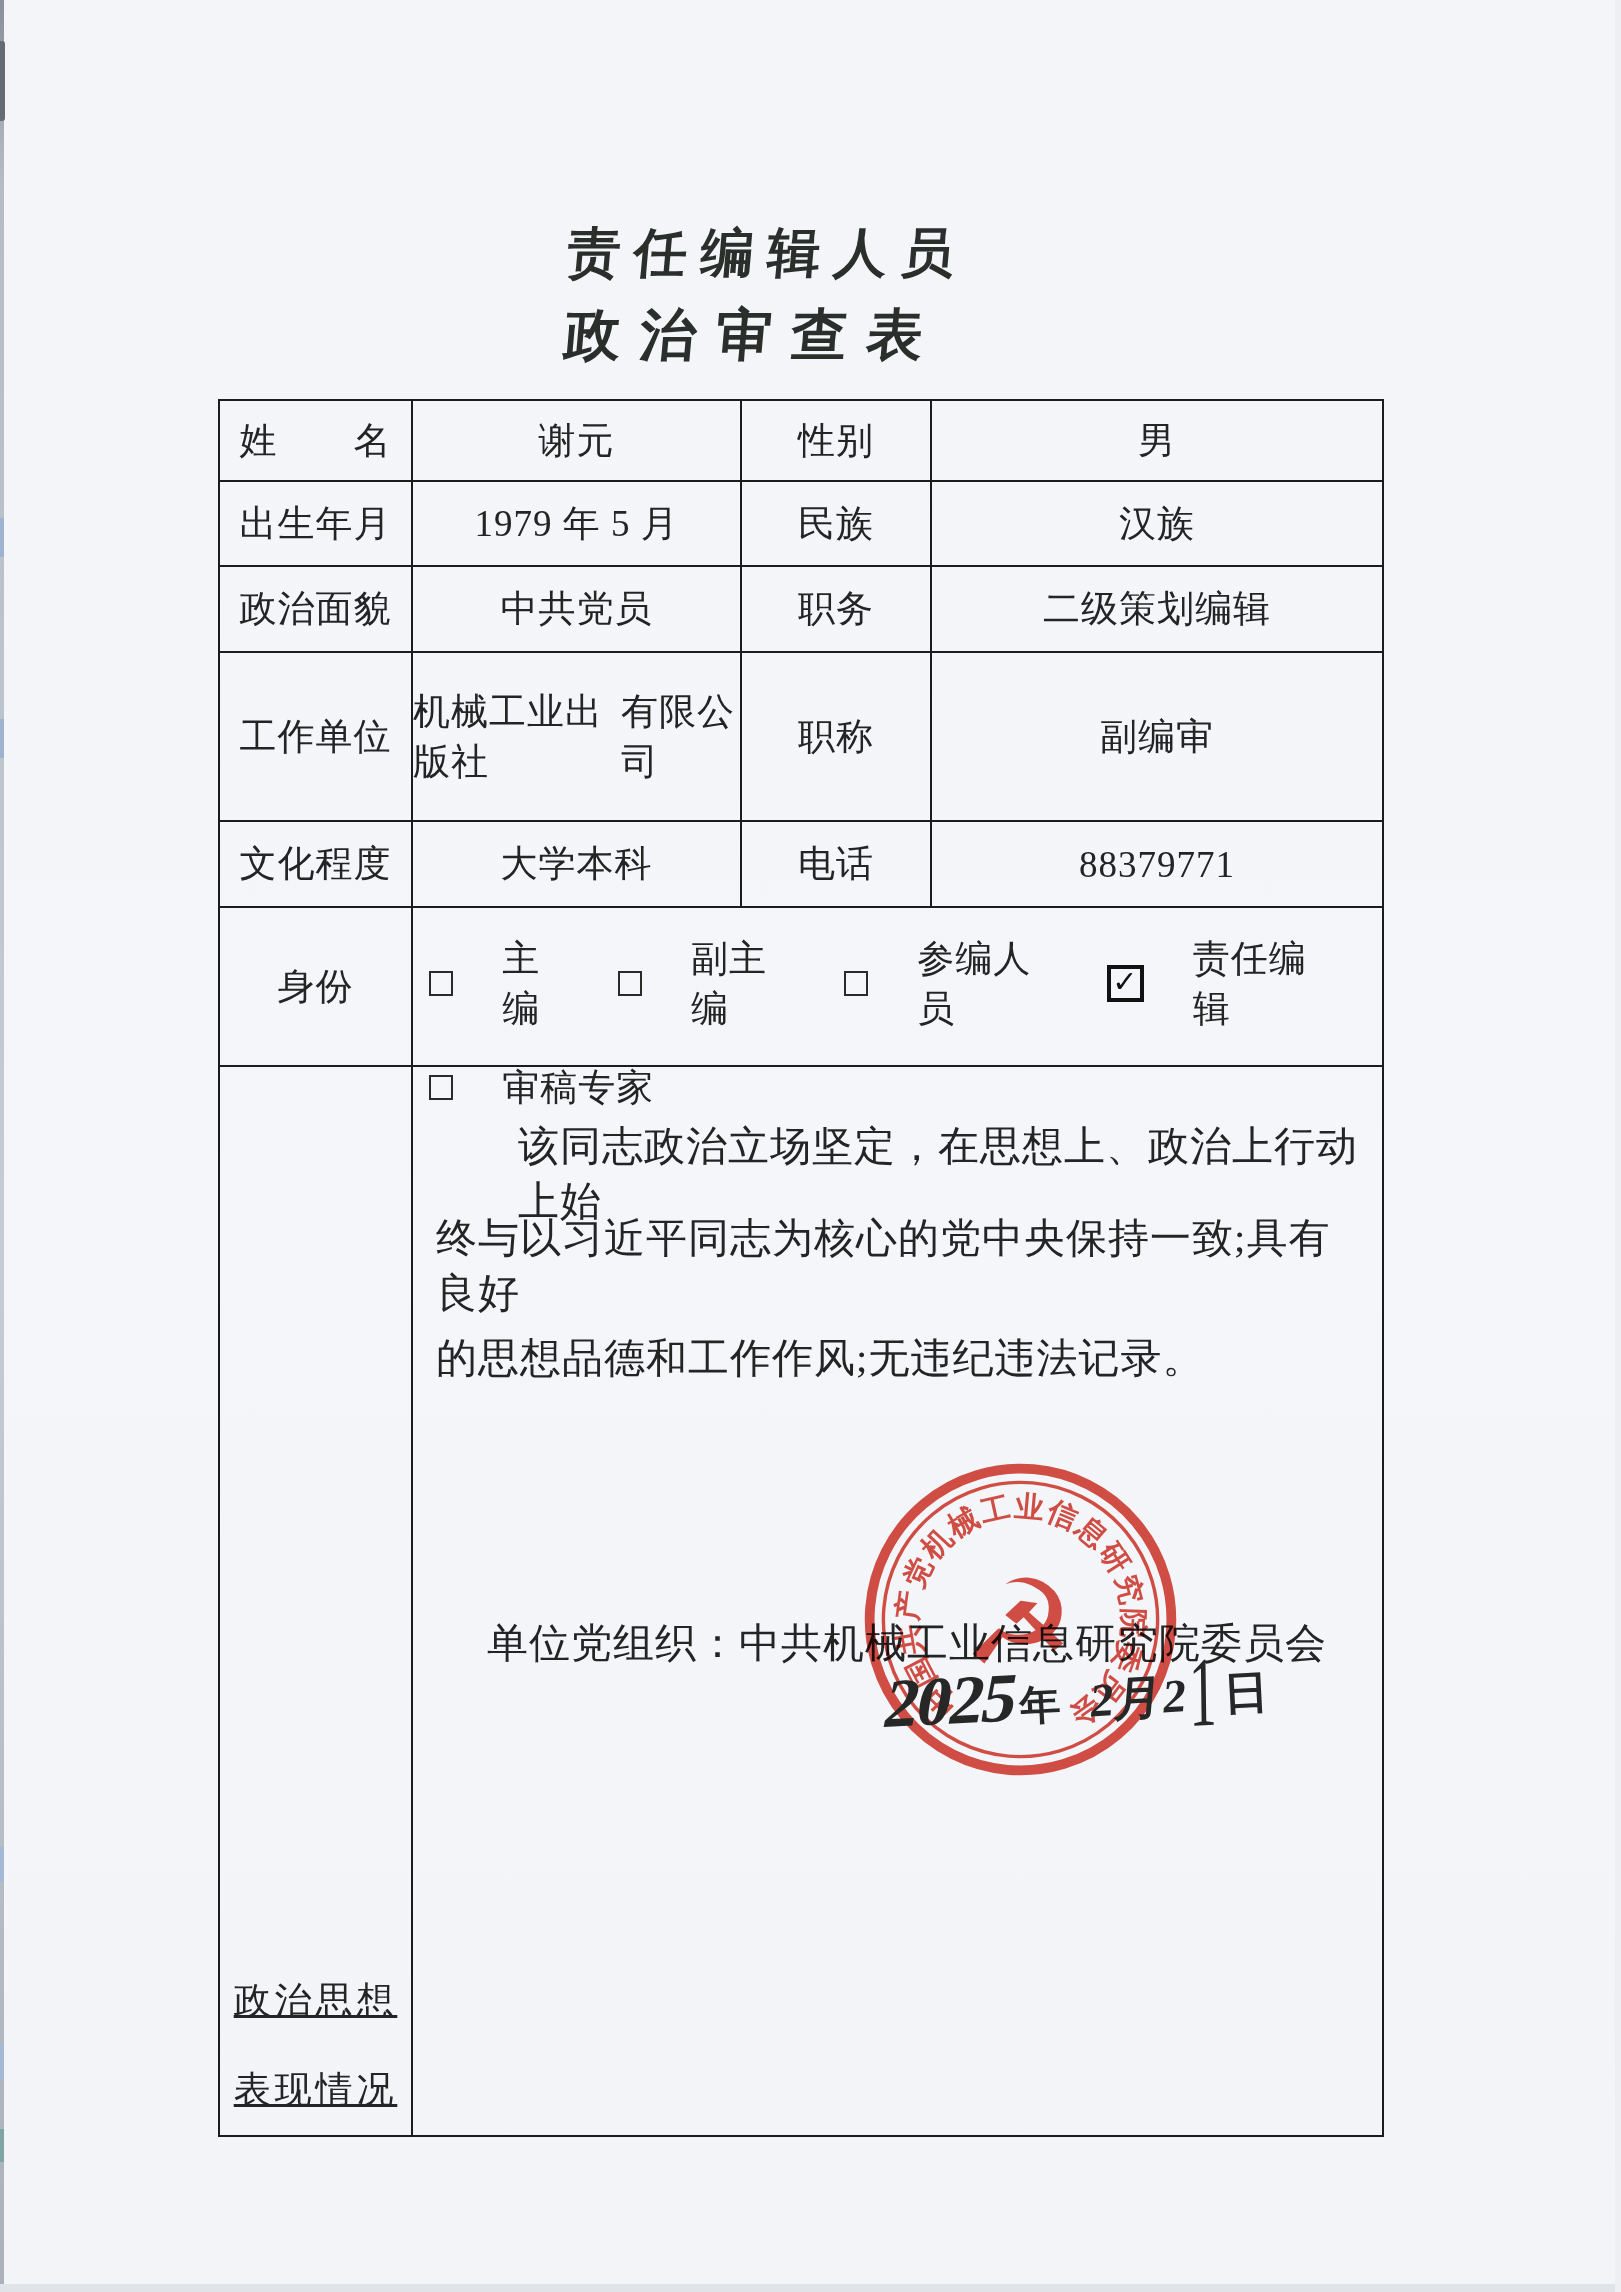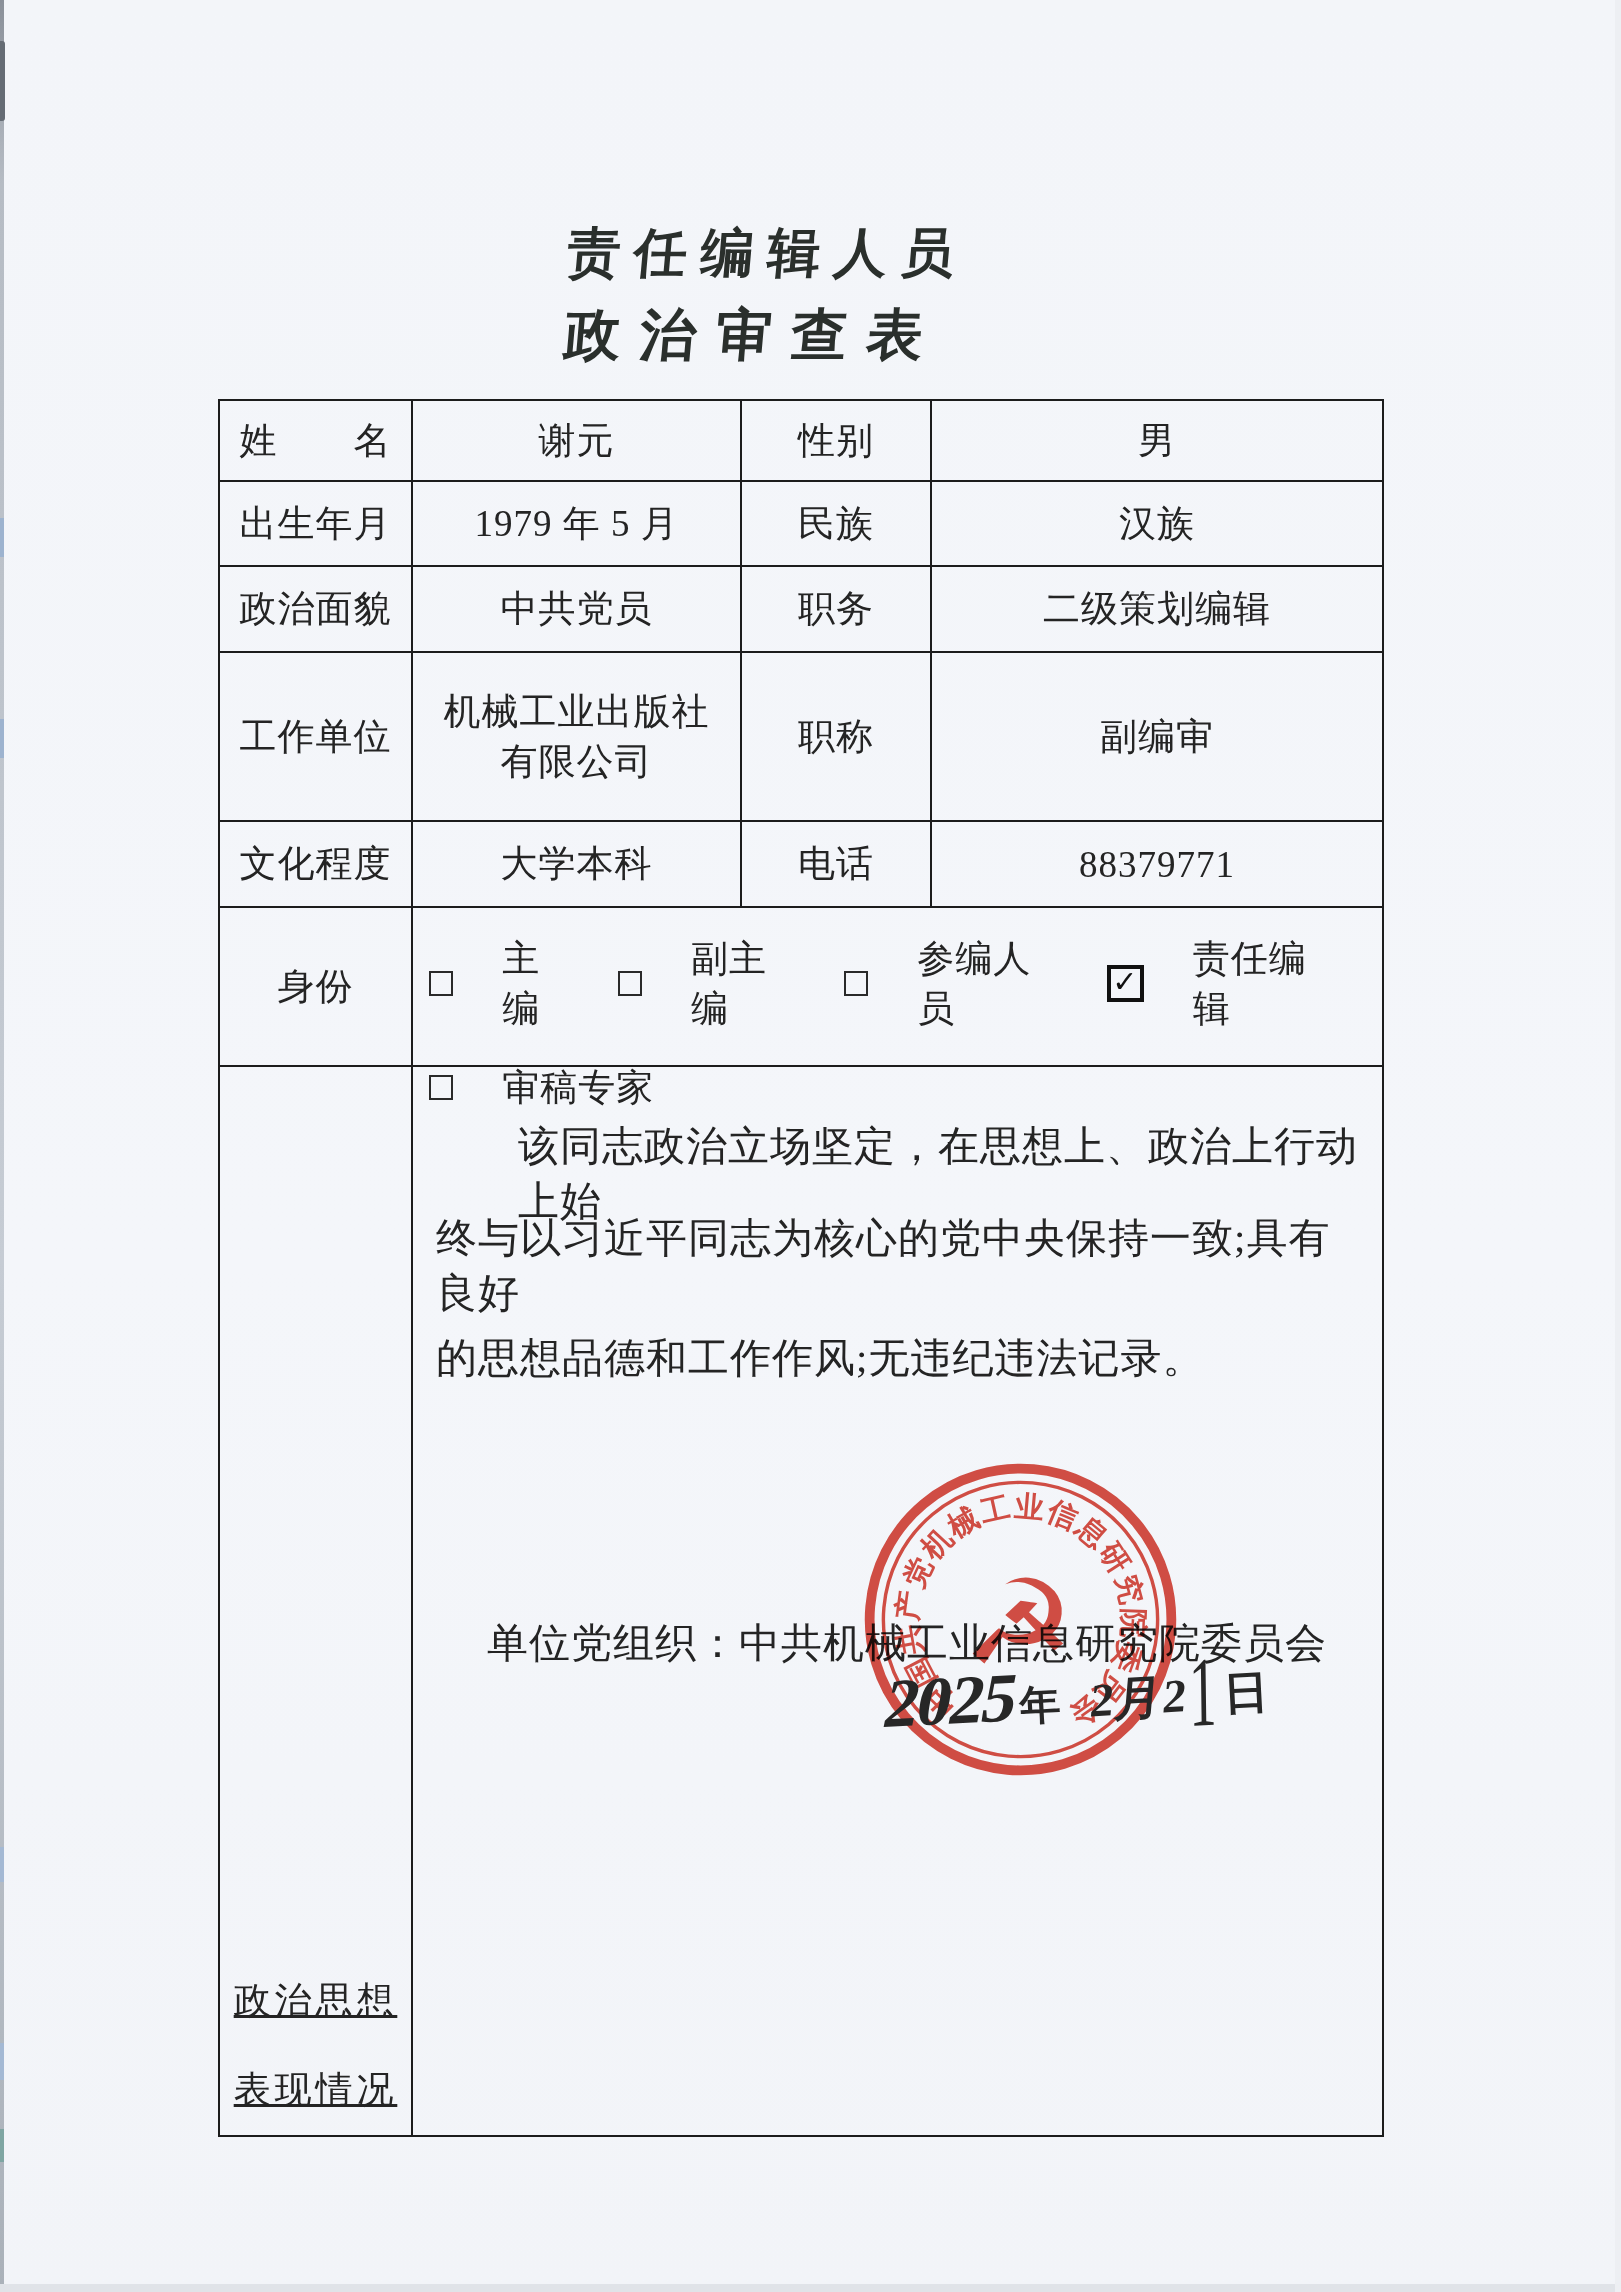--- a/index.html
+++ b/index.html
@@ -38,21 +38,21 @@
     font-size:37px;
     margin-top:25px;
   }
   .cell{
     border-right:2px solid #1c1c1c;border-bottom:2px solid #1c1c1c;
     display:flex;align-items:center;justify-content:center;
     letter-spacing:1px;box-sizing:border-box;
   }
   .cell.last-col{border-right:none;}
   .cell.last-row{border-bottom:none;}
-  .cell.two-line{flex-direction:column;justify-content:center;padding:13.7px 0;}
+  .cell.two-line{justify-content:flex-end;padding:13.7px 0;}
   .merged{grid-column:2 / 5;}
 
   
   .identity-cell{
     flex-direction:column;align-items:flex-start;justify-content:flex-start;
     padding:25.5px 0 0 15.7px;
   }
   .id-line{display:flex;align-items:center;margin-bottom:29px;}
   .id-option{display:flex;align-items:center;margin-right:43px;gap:44px;}
   .cb{

